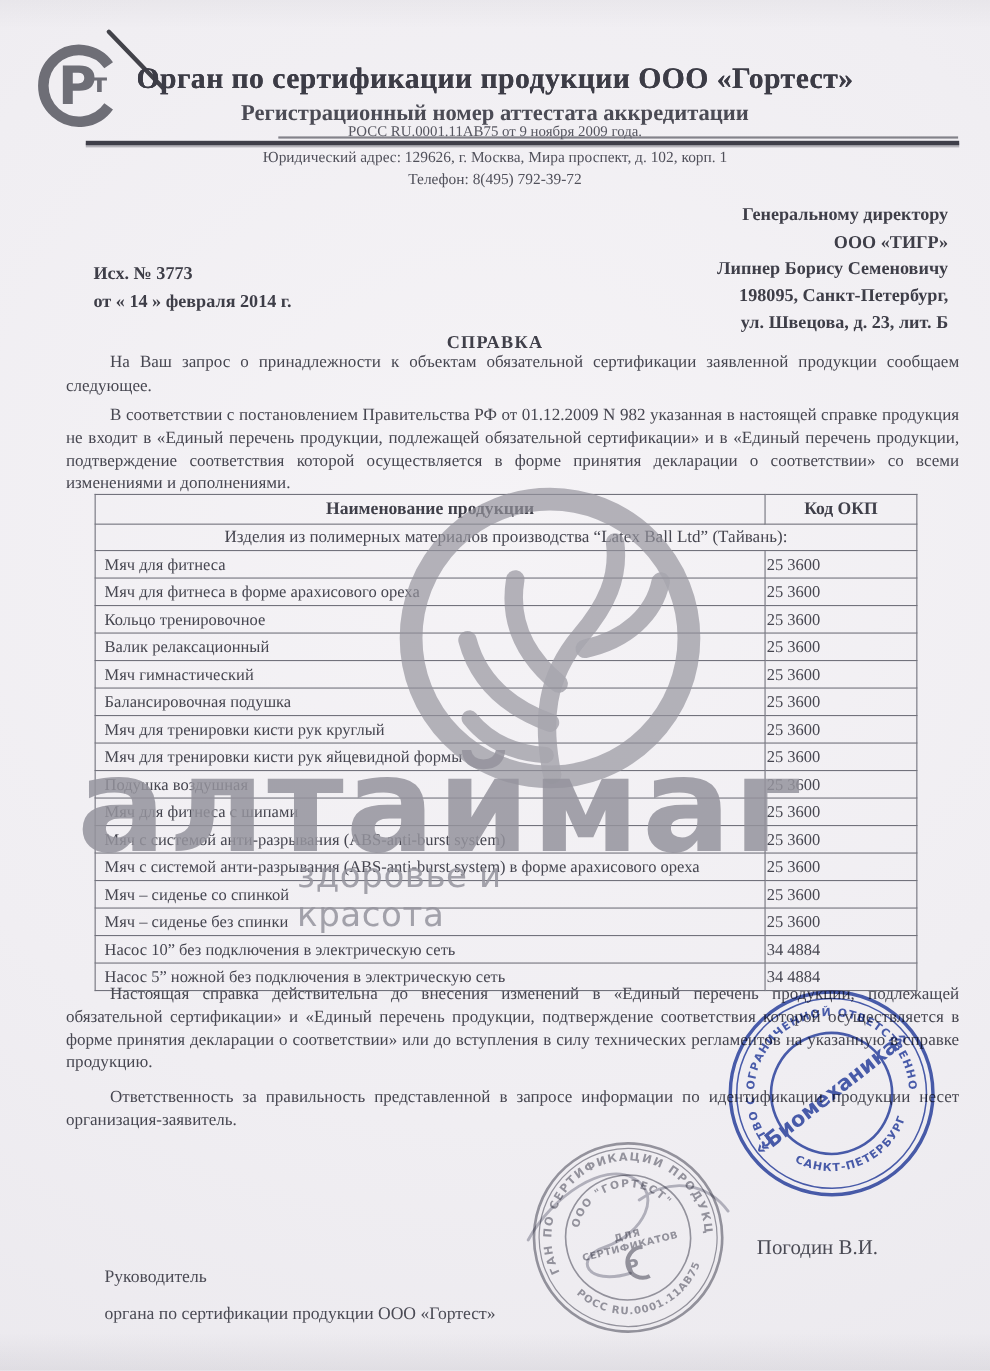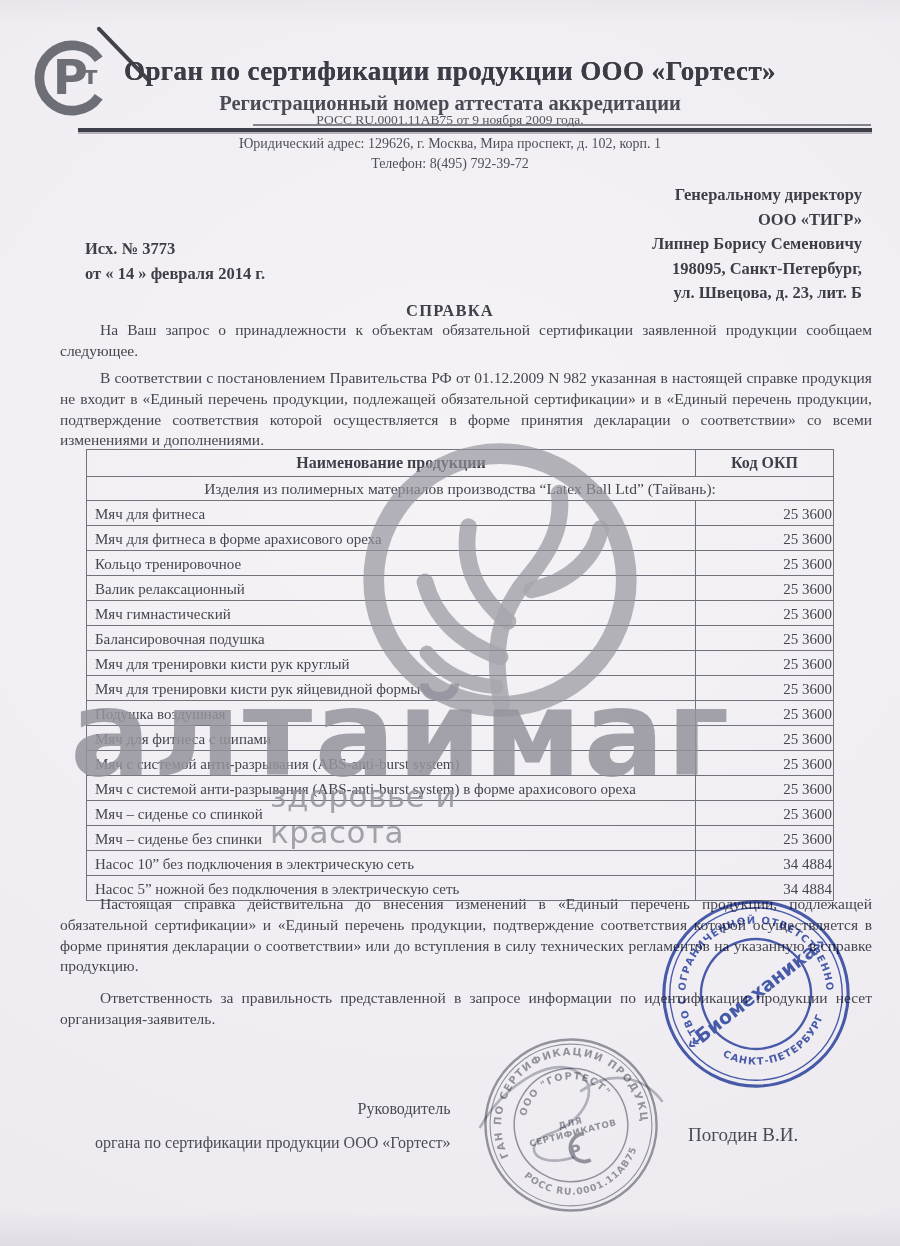--- a/index.html
+++ b/index.html
@@ -34,24 +34,24 @@
   .p1{top:320px;}
   .p2{top:368px;}
   .p3{top:894px;}
   .p4{top:988px;}
   
   .products{position:absolute;left:86px;top:449px;width:748px;border-collapse:collapse;
     font-size:15px;color:#464650;}
   .products th,.products td{border:1px solid var(--table-border,#72727c);}
   .products th{font-size:16px;font-weight:bold;height:24px;color:#3f3f49;}
   .products td.name{width:592px;padding:1px 8px 2px;height:21px;vertical-align:bottom;}
-  .products td.code{text-align:right;vertical-align:bottom;padding-bottom:2px;}
+  .products td.code{text-align:left;vertical-align:bottom;padding-bottom:2px;}
   .products tr.group td{height:21px;text-align:center;vertical-align:middle;font-size:15.5px;}
   
-  .sig-left{left:95px;top:1092px;font-size:16px;line-height:34px;color:#4a4a54;text-align:right;}
+  .sig-left{left:95px;top:1144px;font-size:16px;line-height:34px;color:#4a4a54;}
   .sig-name{left:688px;top:1124px;font-size:19px;color:#4a4a54;}
   
   .wm{pointer-events:none;color:var(--watermark-gray,#96959d);}
   .wm-tree{left:352px;top:432px;width:296px;height:296px;opacity:.8;}
   .wm-brand{left:70px;top:674px;width:660px;text-align:center;
     font-family:"DejaVu Sans",sans-serif;font-weight:bold;font-size:120px;line-height:1;
     letter-spacing:2px;color:rgba(148,147,156,.85);}
   .wm-tagline{left:270px;top:778px;width:310px;text-align:left;
     font-family:"DejaVu Sans",sans-serif;font-size:31px;letter-spacing:.5px;color:rgba(148,147,156,.85);}
   

